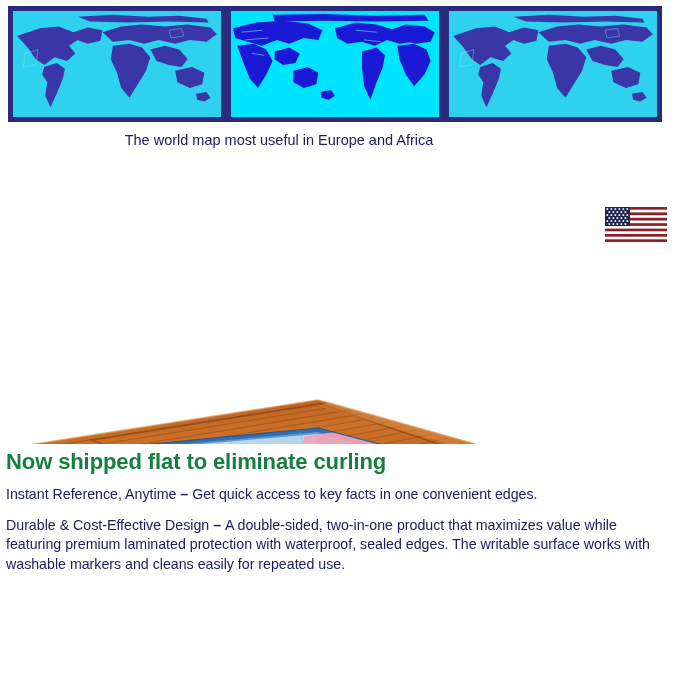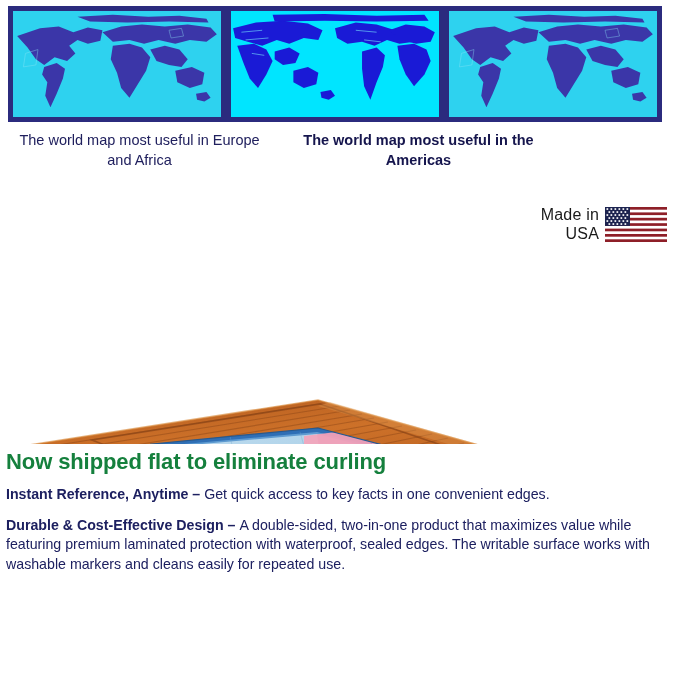--- a/index.html
+++ b/index.html
@@ -33,21 +33,21 @@
   
   #table-photo{position:absolute;left:0px;top:196px;width:679px;height:248px;}
   #table-photo svg{display:block;width:100%;height:100%;}
 
   
   #copy{position:absolute;left:6px;top:450px;width:668px;}
   .headline{color:#15803d;font-weight:bold;font-size:22px;line-height:24px;
             margin:0 0 2px 0;letter-spacing:-.1px;}
   .headline .mil{font-style:italic;}
   .bullet{color:#1d2060;font-size:14.2px;line-height:19.5px;margin:11px 0 0 0;}
-  .bullet .lead{font-weight:bold;}
+  .bullet .lead{font-weight:normal;}
   .bullet .dash{font-weight:bold;}
 </style>
 </head>
 <body>
 
 <div id="map-banner">
 
   <div class="map-frame">
     <div class="map-canvas">
       <svg viewBox="0 0 200 110" preserveAspectRatio="none" aria-hidden="true">
@@ -112,28 +112,23 @@
           <path d="M150 20 L162 18 L164 26 L152 28 Z"></path>
         </g>
       </svg>
     </div>
   </div>
 
 </div>
 
 <div id="captions">
   <div class="caption">The world map most useful in Europe and Africa</div>
-  <div class="caption is-bold">The world map most useful in the Americas</div>
 </div>
 
 <div id="made-in-usa">
-  <div id="miu-text">
-    <span class="l1">Made in</span>
-    <span class="l2">USA</span>
-  </div>
   <svg id="flag" viewBox="0 0 62 35" aria-hidden="true">
     <rect x="0" y="0" width="62" height="35" fill="#ffffff"></rect>
     <g fill="#8e1f28">
       <rect x="0" y="0" width="62" height="2.7"></rect>
       <rect x="0" y="5.4" width="62" height="2.7"></rect>
       <rect x="0" y="10.8" width="62" height="2.7"></rect>
       <rect x="0" y="16.2" width="62" height="2.7"></rect>
       <rect x="0" y="21.6" width="62" height="2.7"></rect>
       <rect x="0" y="27.0" width="62" height="2.7"></rect>
       <rect x="0" y="32.3" width="62" height="2.7"></rect>

